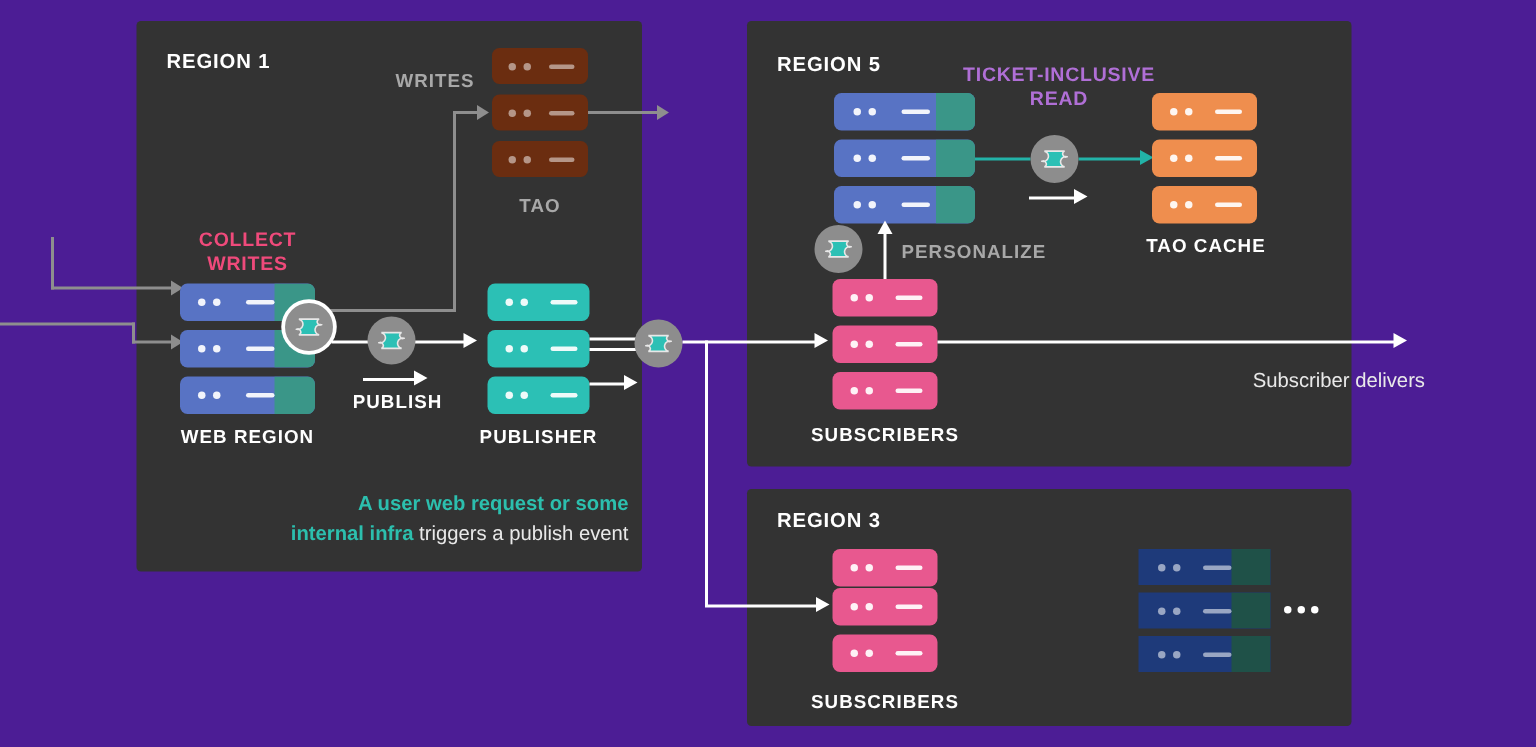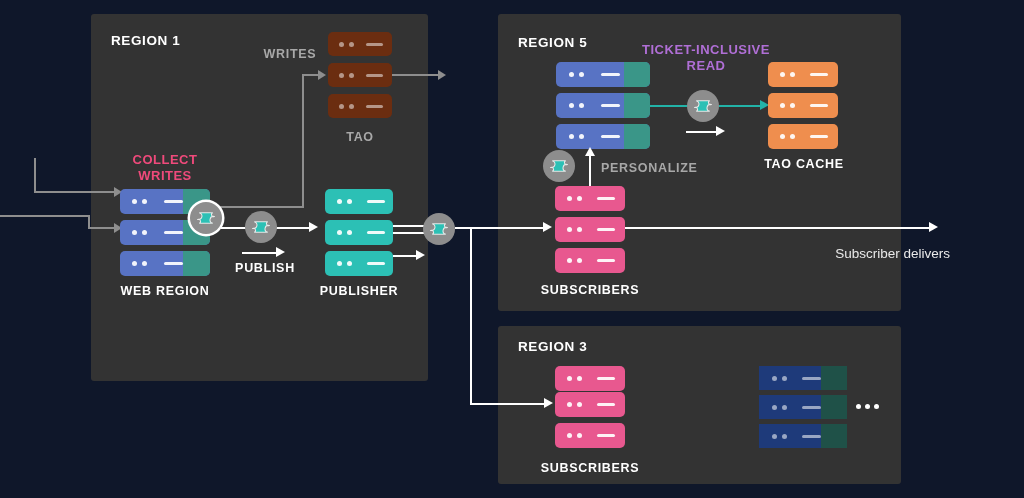--- a/index.html
+++ b/index.html
@@ -1,18 +1,18 @@
 <!DOCTYPE html>
 <html><head>
 <meta charset="utf-8">
 <style>
   html,body{margin:0;padding:0;background:#000;}
   body{width:1024px;height:498px;overflow:hidden;
        font-family:"Liberation Sans","DejaVu Sans",sans-serif;}
-  #stage{position:relative;width:1024px;height:498px;background:#0f172a;}
+  #stage{position:relative;width:1024px;height:498px;background:#4c1d95;}
 
   .panel{position:absolute;background:#333333;border-radius:3px;}
   .region-label{position:absolute;color:#ffffff;font-size:13.5px;font-weight:bold;
                 letter-spacing:.6px;}
 
   
   .srv{position:absolute;border-radius:5px;overflow:hidden;display:flex;align-items:center;}
   .srv.sq{border-radius:0;}
   .srv .dots{position:absolute;display:flex;gap:5px;}
   .srv .dot{width:5px;height:5px;border-radius:50%;background:rgba(255,255,255,.92);}
@@ -186,20 +186,24 @@
       </span>
     <span class="bar" style="left:42px;width:18px;"></span>
   </div>
   <div class="caption" style="left:305px;top:284px;width:108px;">PUBLISHER</div>
 
   <div class="ln h w" style="left:393px;top:225px;width:45px;"></div>
   <div class="ln h w" style="left:393px;top:232px;width:45px;"></div>
   <div class="ln h w" style="left:393px;top:255px;width:25px;"></div>
   <div class="head r" style="left:416px;top:250px;border-left:9px solid #ffffff;"></div>
 
+  <div class="note" style="left:101px;top:326px;width:318px;">
+    <span class="tealtxt">A user web request or some</span><br>
+    <span class="tealtxt">internal infra</span><span class="whitetxt"> triggers a publish event</span>
+  </div>
 
   <div class="tk" style="left:423px;top:213px;">
     <svg width="18" height="14" viewBox="0 0 24 18">
       <path d="M3 2 L21 2 A2.4 2.4 0 0 0 23 7 A2.4 2.4 0 0 0 21 16 L3 16
                A2.4 2.4 0 0 0 1 11 A2.4 2.4 0 0 0 3 2 Z" fill="#2cc0b5" stroke="#e8e8e8" stroke-width="1.4"></path>
     </svg>
   </div>
 
   <div class="ln h w" style="left:455px;top:227px;width:90px;"></div>
   <div class="head r" style="left:543px;top:222px;border-left:9px solid #ffffff;"></div>

